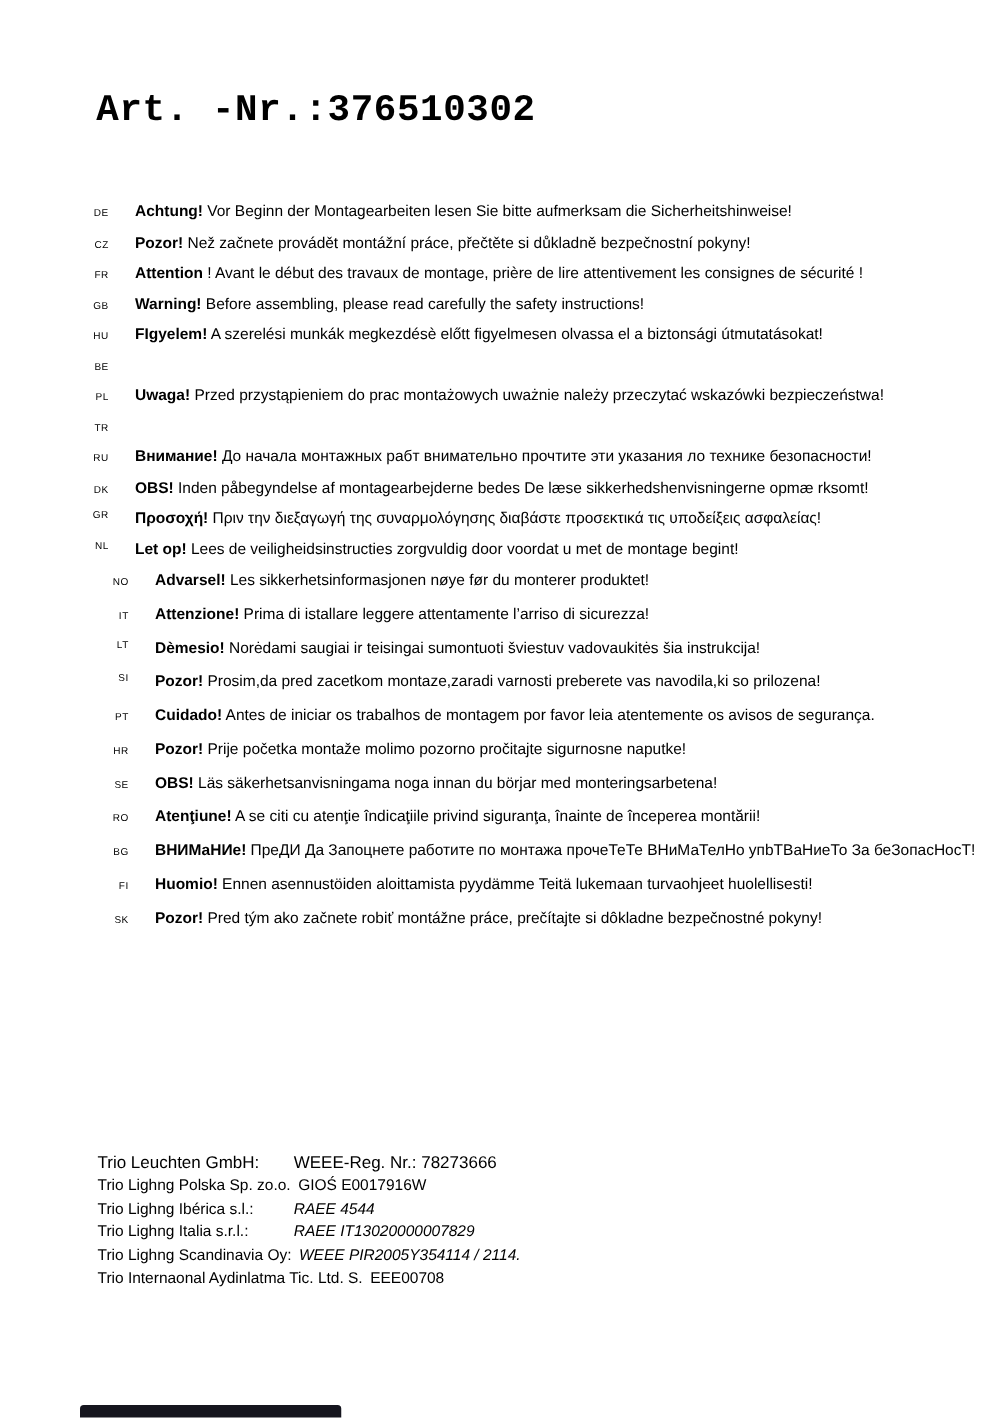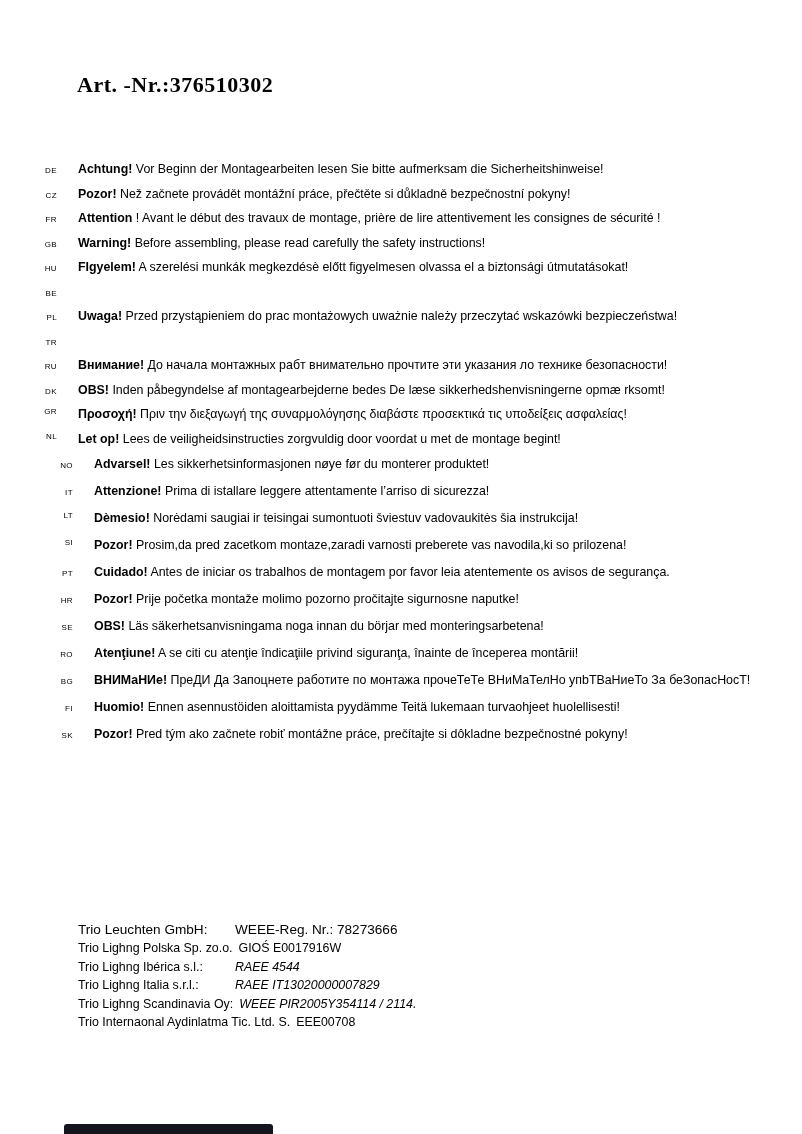--- a/index.html
+++ b/index.html
@@ -4,25 +4,25 @@
 <style>
   html,body{margin:0;padding:0;}
   body{
     width:802px;height:1134px;position:relative;overflow:hidden;
     background:#ffffff;color:#000;
     font-family:"Liberation Sans", sans-serif;
     -webkit-font-smoothing:antialiased;
   }
   .title{
     position:absolute;left:77px;top:72px;margin:0;
-    font-size:22px;font-weight:700;letter-spacing:.5px;
-    font-family:Liberation Serif, serif;
+    font-size:30px;font-weight:700;letter-spacing:.5px;
+    font-family:Liberation Mono, monospace;
   }
   .warnings{position:absolute;left:0;top:162px;width:790px;}
-  .wrow{display:flex;align-items:flex-start;height:24.55px;}
+  .wrow{display:flex;align-items:flex-start;height:24.55px;margin-left:30px;}
   .wrow:nth-child(n+13){height:27px;padding-left:16px;}
   .code{
     flex:0 0 57px;width:57px;text-align:right;
     font-size:8px;line-height:10px;padding-top:4px;
     letter-spacing:.4px;
   }
   .code.raised{padding-top:0;}
   .wtext{margin-left:21px;font-size:12.4px;line-height:15.5px;white-space:nowrap;}
   .lead{font-weight:700;}
   .company{position:absolute;left:78px;top:920px;font-size:12.4px;}

